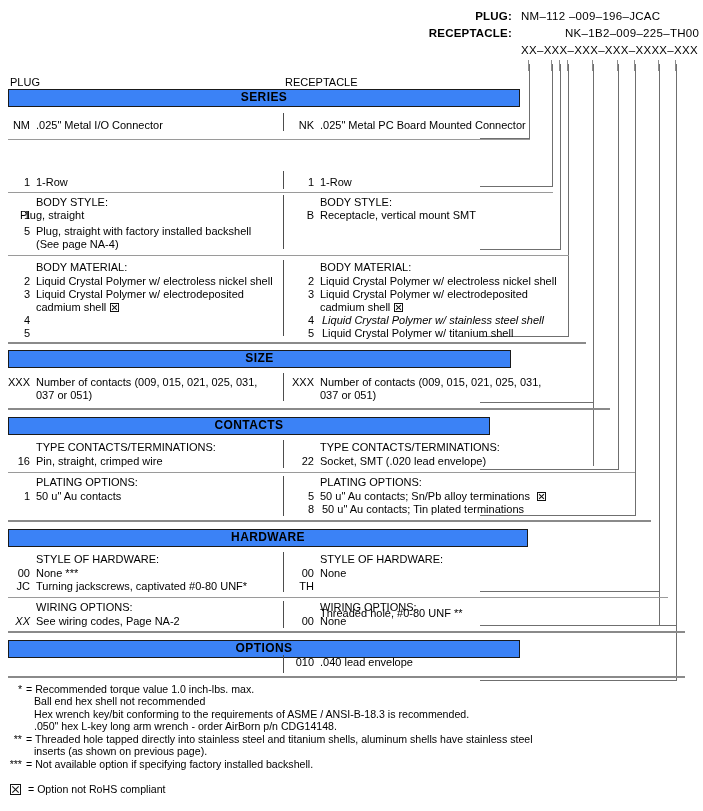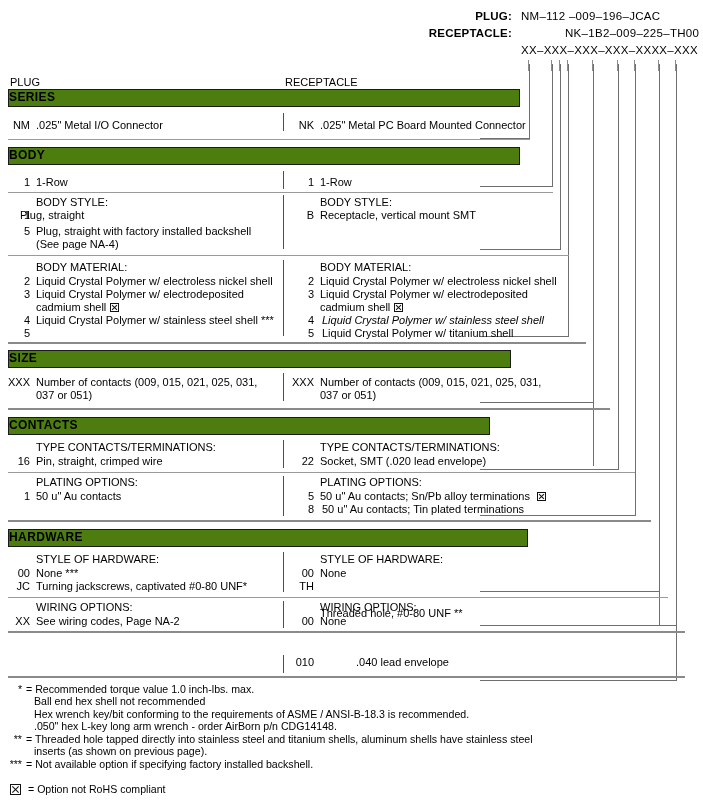--- a/index.html
+++ b/index.html
@@ -68,22 +68,23 @@
   }
   .cap-plug  { left: 10px;  top: 76px; }
   .cap-recep { left: 285px; top: 76px; }
 
   
   .bar {
     position: absolute;
     left: 8px;
     height: 18px;
     border: 1.6px solid #1a1a1a;
-    background: #4d7c0f;
+    background: #3b82f6;
     box-sizing: border-box;
+    text-align: center;
     font-weight: bold;
     font-size: 12px;
     line-height: 15px;
     letter-spacing: 0.4px;
   }
 
   
   .hsep {
     position: absolute;
     left: 8px;
@@ -247,21 +248,20 @@
   <div class="lead lead-h" style="left:480px; top:680px; width:197px;"></div>
 
   <div class="bar" style="top:89px; width:512px;">SERIES</div>
   <div class="vdiv" style="left:283px; top:113px; height:18px;"></div>
   <div class="code" style="left:4px; top:119px; width:26px;">NM</div>
   <div class="txt" style="left:36px; top:119px;">.025" Metal I/O Connector</div>
   <div class="code" style="left:288px; top:119px; width:26px;">NK</div>
   <div class="txt" style="left:320px; top:119px;">.025" Metal PC Board Mounted Connector</div>
   <div class="hsep" style="top:139px; width:522px;"></div>
 
-  <div class="bar" style="top:147px; width:512px;">BODY</div>
   <div class="vdiv" style="left:283px; top:171px; height:18px;"></div>
   <div class="code" style="left:4px; top:176px; width:26px;">1</div>
   <div class="txt" style="left:36px; top:176px;">1-Row</div>
   <div class="code" style="left:288px; top:176px; width:26px;">1</div>
   <div class="txt" style="left:320px; top:176px;">1-Row</div>
   <div class="hsep" style="top:192px; width:545px;"></div>
 
   <div class="vdiv" style="left:283px; top:195px; height:54px;"></div>
   <div class="txt grp-head" style="left:36px; top:196px;">BODY STYLE:</div>
   <div class="code" style="left:4px; top:209px; width:26px;">1</div>
@@ -276,21 +276,20 @@
   <div class="hsep" style="top:255px; width:561px;"></div>
 
   <div class="vdiv" style="left:283px; top:260px; height:76px;"></div>
   <div class="txt grp-head" style="left:36px; top:261px;">BODY MATERIAL:</div>
   <div class="code" style="left:4px; top:275px; width:26px;">2</div>
   <div class="txt" style="left:36px; top:275px;">Liquid Crystal Polymer w/ electroless nickel shell</div>
   <div class="code" style="left:4px; top:288px; width:26px;">3</div>
   <div class="txt" style="left:36px; top:288px;">Liquid Crystal Polymer w/ electrodeposited</div>
   <div class="txt" style="left:36px; top:301px;"><span>cadmium shell</span> <span class="rohs"></span></div>
   <div class="code" style="left:4px; top:314px; width:26px;">4</div>
-  <div class="txt" style="left:36px; top:314px;">Liquid Crystal Polymer w/ stainless steel shell ***</div>
   <div class="code" style="left:4px; top:327px; width:26px;">5</div>
 
   <div class="txt grp-head" style="left:320px; top:261px;">BODY MATERIAL:</div>
   <div class="code" style="left:288px; top:275px; width:26px;">2</div>
   <div class="txt" style="left:320px; top:275px;">Liquid Crystal Polymer w/ electroless nickel shell</div>
   <div class="code" style="left:288px; top:288px; width:26px;">3</div>
   <div class="txt" style="left:320px; top:288px;">Liquid Crystal Polymer w/ electrodeposited</div>
   <div class="txt" style="left:320px; top:301px;"><span>cadmium shell</span> <span class="rohs"></span></div>
   <div class="code" style="left:288px; top:314px; width:26px;">4</div>
   <div class="txt" style="left:322px; top:314px;font-style:italic;">Liquid Crystal Polymer w/ stainless steel shell</div>
@@ -338,30 +337,31 @@
   <div class="txt" style="left:36px; top:580px;">Turning jackscrews, captivated #0-80 UNF*</div>
   <div class="txt grp-head" style="left:320px; top:553px;">STYLE OF HARDWARE:</div>
   <div class="code" style="left:288px; top:567px; width:26px;">00</div>
   <div class="txt" style="left:320px; top:567px;">None</div>
   <div class="code" style="left:288px; top:580px; width:26px;">TH</div>
   <div class="txt" style="left:320px; top:607px;">Threaded hole, #0-80 UNF  **</div>
   <div class="hsep" style="top:597px; width:660px;"></div>
 
   <div class="vdiv" style="left:283px; top:601px; height:27px;"></div>
   <div class="txt grp-head" style="left:36px; top:601px;">WIRING OPTIONS:</div>
-  <div class="code" style="left:4px; top:615px; width:26px;">XX</div>
+  <div class="code" style="left:4px; top:615px; width:26px;font-style:italic;">XX</div>
   <div class="txt" style="left:36px; top:615px;">See wiring codes, Page NA-2</div>
   <div class="txt grp-head" style="left:320px; top:601px;">WIRING OPTIONS:</div>
   <div class="code" style="left:288px; top:615px; width:26px;">00</div>
   <div class="txt" style="left:320px; top:615px;">None</div>
   <div class="hsep thick" style="top:631px; width:677px;"></div>
 
+  <div class="bar" style="top:640px; width:512px;">OPTIONS</div>
   <div class="vdiv" style="left:283px; top:655px; height:18px;"></div>
   <div class="code" style="left:284px; top:656px; width:30px;">010</div>
-  <div class="txt" style="left:320px; top:656px;margin-left:36px;">.040 lead envelope</div>
+  <div class="txt" style="left:320px; top:656px;">.040 lead envelope</div>
   <div class="hsep thick" style="top:676px; width:677px;"></div>
 
   <div class="foot-mark" style="left:0px; top:683px; width:22px;">*</div>
   <div class="foot" style="left:26px; top:683px;">= Recommended torque value 1.0 inch-lbs. max.</div>
   <div class="foot" style="left:34px; top:695px;">Ball end hex shell not recommended</div>
   <div class="foot" style="left:34px; top:708px;">Hex wrench key/bit conforming to the requirements of ASME / ANSI-B-18.3 is recommended.</div>
   <div class="foot" style="left:34px; top:720px;">.050" hex L-key long arm wrench - order AirBorn p/n CDG14148.</div>
 
   <div class="foot-mark" style="left:0px; top:733px; width:22px;">**</div>
   <div class="foot" style="left:26px; top:733px;">= Threaded hole tapped directly into stainless steel and titanium shells, aluminum shells have stainless steel</div>

